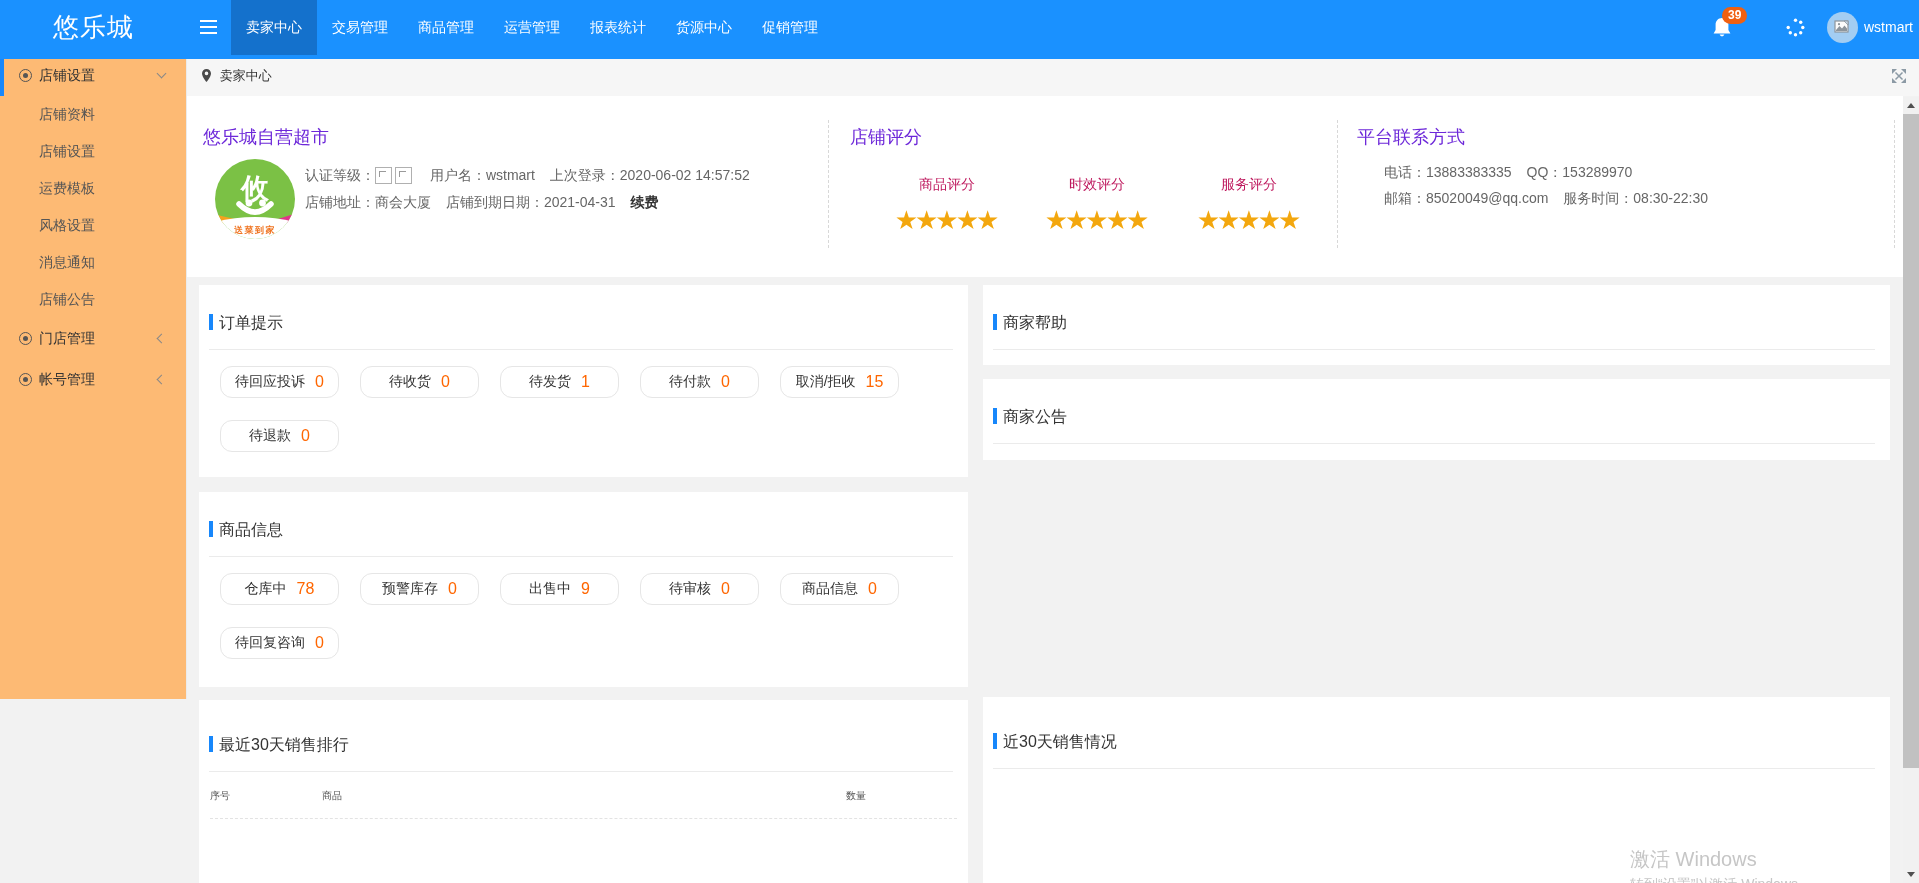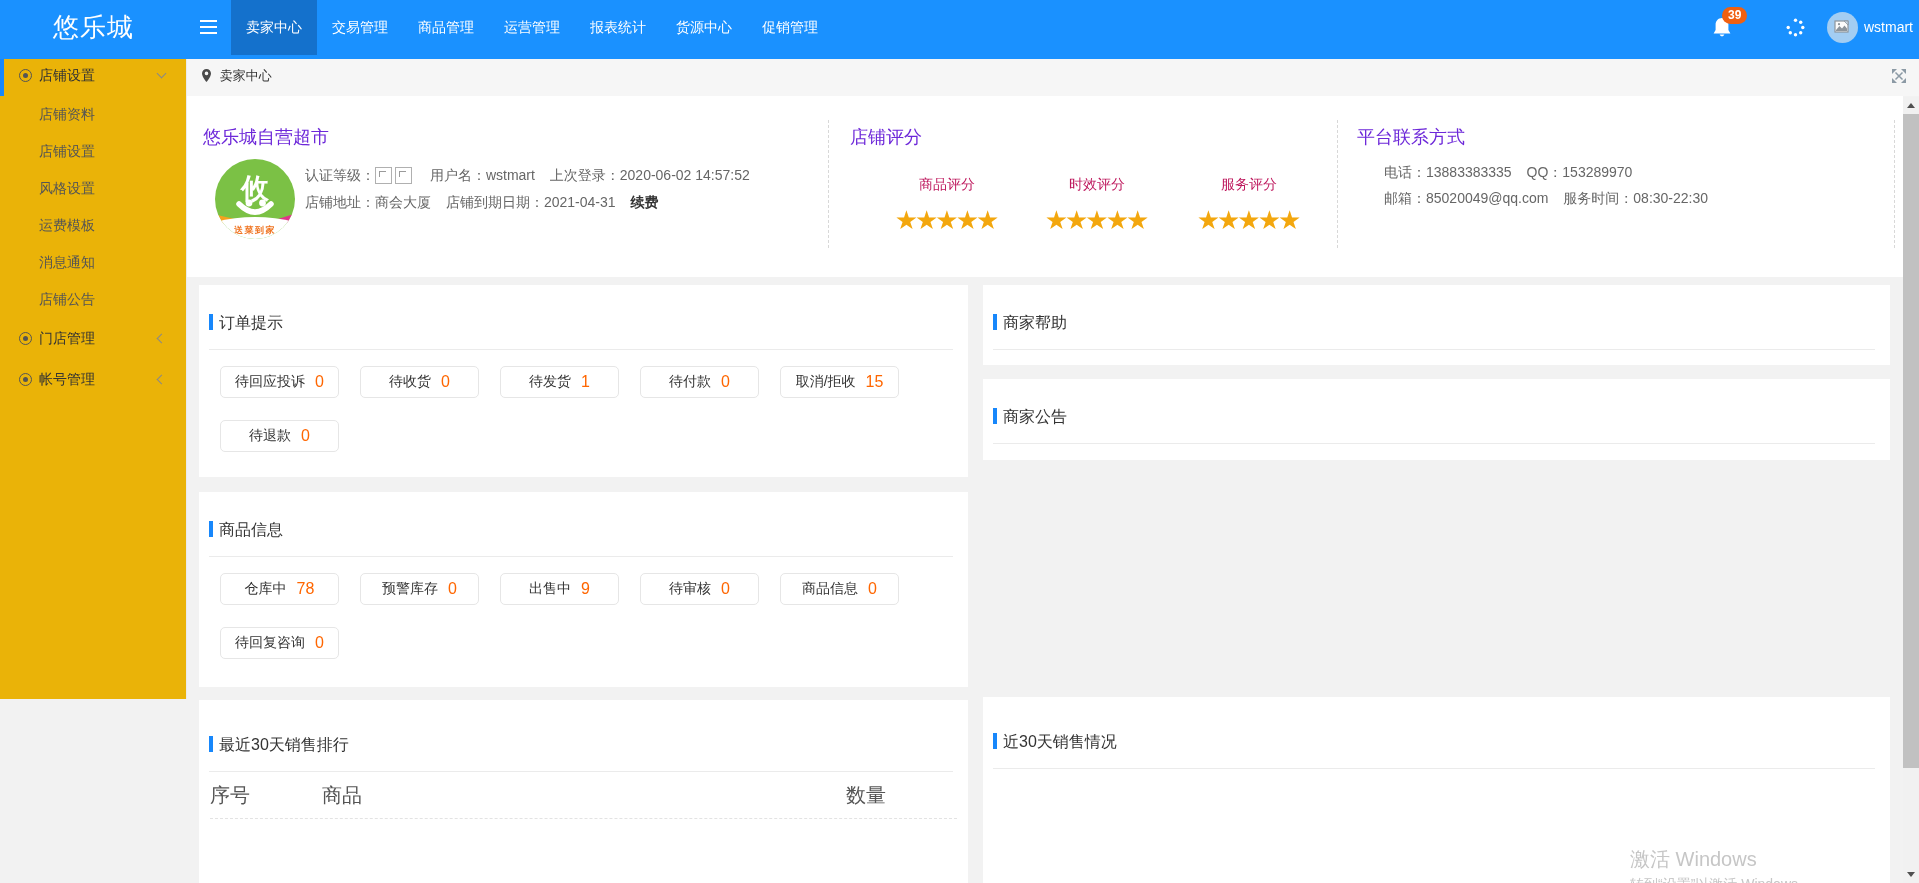--- a/index.html
+++ b/index.html
@@ -14,21 +14,21 @@
   .nav { position:absolute; left:231px; top:0; height:55px; display:flex; }
   .nav-item { width:86px; height:55px; line-height:55px; text-align:center; color:#fff; font-size:14px; cursor:pointer; }
   .nav-item.active { background:#1471cc; }
   .hdr-bell { position:absolute; left:1711px; top:16px; width:22px; height:24px; cursor:pointer; }
   .hdr-badge { position:absolute; left:1722px; top:7px; height:17px; line-height:17px; padding:0 6px; background:#f06011; border-radius:9px; color:#fff; font-size:12px; font-weight:bold; }
   .hdr-spinner { position:absolute; left:1786px; top:18px; width:19px; height:19px; cursor:pointer; }
   .hdr-avatar { position:absolute; left:1827px; top:12px; width:31px; height:31px; border-radius:50%; background:#a3cdf2; overflow:hidden; display:flex; align-items:center; justify-content:center; cursor:pointer; }
   .hdr-name { position:absolute; left:1864px; top:0; height:55px; line-height:55px; color:#fff; font-size:14px; cursor:pointer; }
 
   
-  .sidebar { position:absolute; left:0; top:55px; width:187px; height:644px; background:#eab308; border-right:1px solid #ebebeb; z-index:20; }
+  .sidebar { position:absolute; left:0; top:55px; width:187px; height:644px; background:#fdba74; border-right:1px solid #ebebeb; z-index:20; }
   .side-item { position:relative; height:41px; line-height:41px; font-size:14px; color:#333; cursor:pointer; }
   .side-item.active { border-left:4px solid #1787fb; }
   .side-item .s-label { position:absolute; left:39px; top:0; }
   .side-item.active .s-label { left:35px; }
   .s-radio { position:absolute; left:19px; top:14px; width:13px; height:13px; border:1px solid #555; border-radius:50%; }
   .side-item.active .s-radio { left:15px; }
   .s-radio::after { content:""; position:absolute; left:3px; top:3px; width:5px; height:5px; background:#555; border-radius:50%; }
   .chev { position:absolute; right:21px; top:17px; width:7px; height:7px; border-left:1px solid #888; border-bottom:1px solid #888; }
   .chev.down { transform:rotate(-45deg); top:15px; }
   .chev.left { transform:rotate(45deg); }
@@ -66,25 +66,25 @@
   .c-line > span { margin-right:11px;text-align:right; }
 
   
   .col-left { position:absolute; left:12px; top:189px; width:769px; }
   .col-right { position:absolute; left:796px; top:189px; width:907px; }
   .card { background:#fff; position:relative; }
   .card-hd { margin:0 15px 0 10px; padding:29px 0 18px; line-height:16px; border-bottom:1px solid #ebebeb; font-size:16px; color:#333; }
   .card-hd.tall { padding-top:36px; }
   .blue-bar { display:inline-block; width:4px; height:16px; background:#1787fb; margin-right:6px; vertical-align:-2px; }
   .stat-row { padding:16px 0 0 21px; display:flex; }
-  .stat-btn { width:119px; height:32px; margin-right:21px; border:1px solid #e6e6e6; border-radius:5px; background:#fff; display:flex; align-items:center; justify-content:center; font-size:14px; color:#333; cursor:pointer; white-space:nowrap; }
+  .stat-btn { width:119px; height:32px; margin-right:21px; border:1px solid #e6e6e6; border-radius:12px; background:#fff; display:flex; align-items:center; justify-content:center; font-size:14px; color:#333; cursor:pointer; white-space:nowrap; }
   .stat-btn .num { color:#ff6600; font-size:16px; margin-left:10px; }
   .stat-row.second { padding-top:22px; }
 
-  .rank-head { display:flex; margin:0 11px; height:47px; line-height:47px; font-size:20px; color:#555; border-bottom:1px dashed #e3e3e3; }
+  .rank-head { display:flex; margin:0 11px; height:47px; line-height:47px; font-size:10px; color:#555; border-bottom:1px dashed #e3e3e3; }
   .rank-head .c1 { width:112px; }
   .rank-head .c2 { width:524px; }
   .rank-head .c3 { width:110px; }
 
   
   .wm { position:absolute; left:1443px; top:750px; color:#c6c6c6; z-index:5; }
   .wm .wm1 { font-size:20px; line-height:26px; }
   .wm .wm2 { font-size:14px; margin-top:4px; }
 
   
@@ -152,24 +152,24 @@
     <span class="chev down"></span>
   </div>
   <div class="side-sub">
     <div class="side-item">
         <span class="s-label">店铺资料</span>
       </div>
     <div class="side-item">
         <span class="s-label">店铺设置</span>
       </div>
     <div class="side-item">
+        <span class="s-label">运费模板</span>
+      </div>
+    <div class="side-item">
         <span class="s-label">风格设置</span>
-      </div>
-    <div class="side-item">
-        <span class="s-label">运费模板</span>
       </div>
     <div class="side-item">
         <span class="s-label">消息通知</span>
       </div>
     <div class="side-item">
         <span class="s-label">店铺公告</span>
       </div>
   </div>
   <div class="side-item">
     <span class="s-radio"></span>

